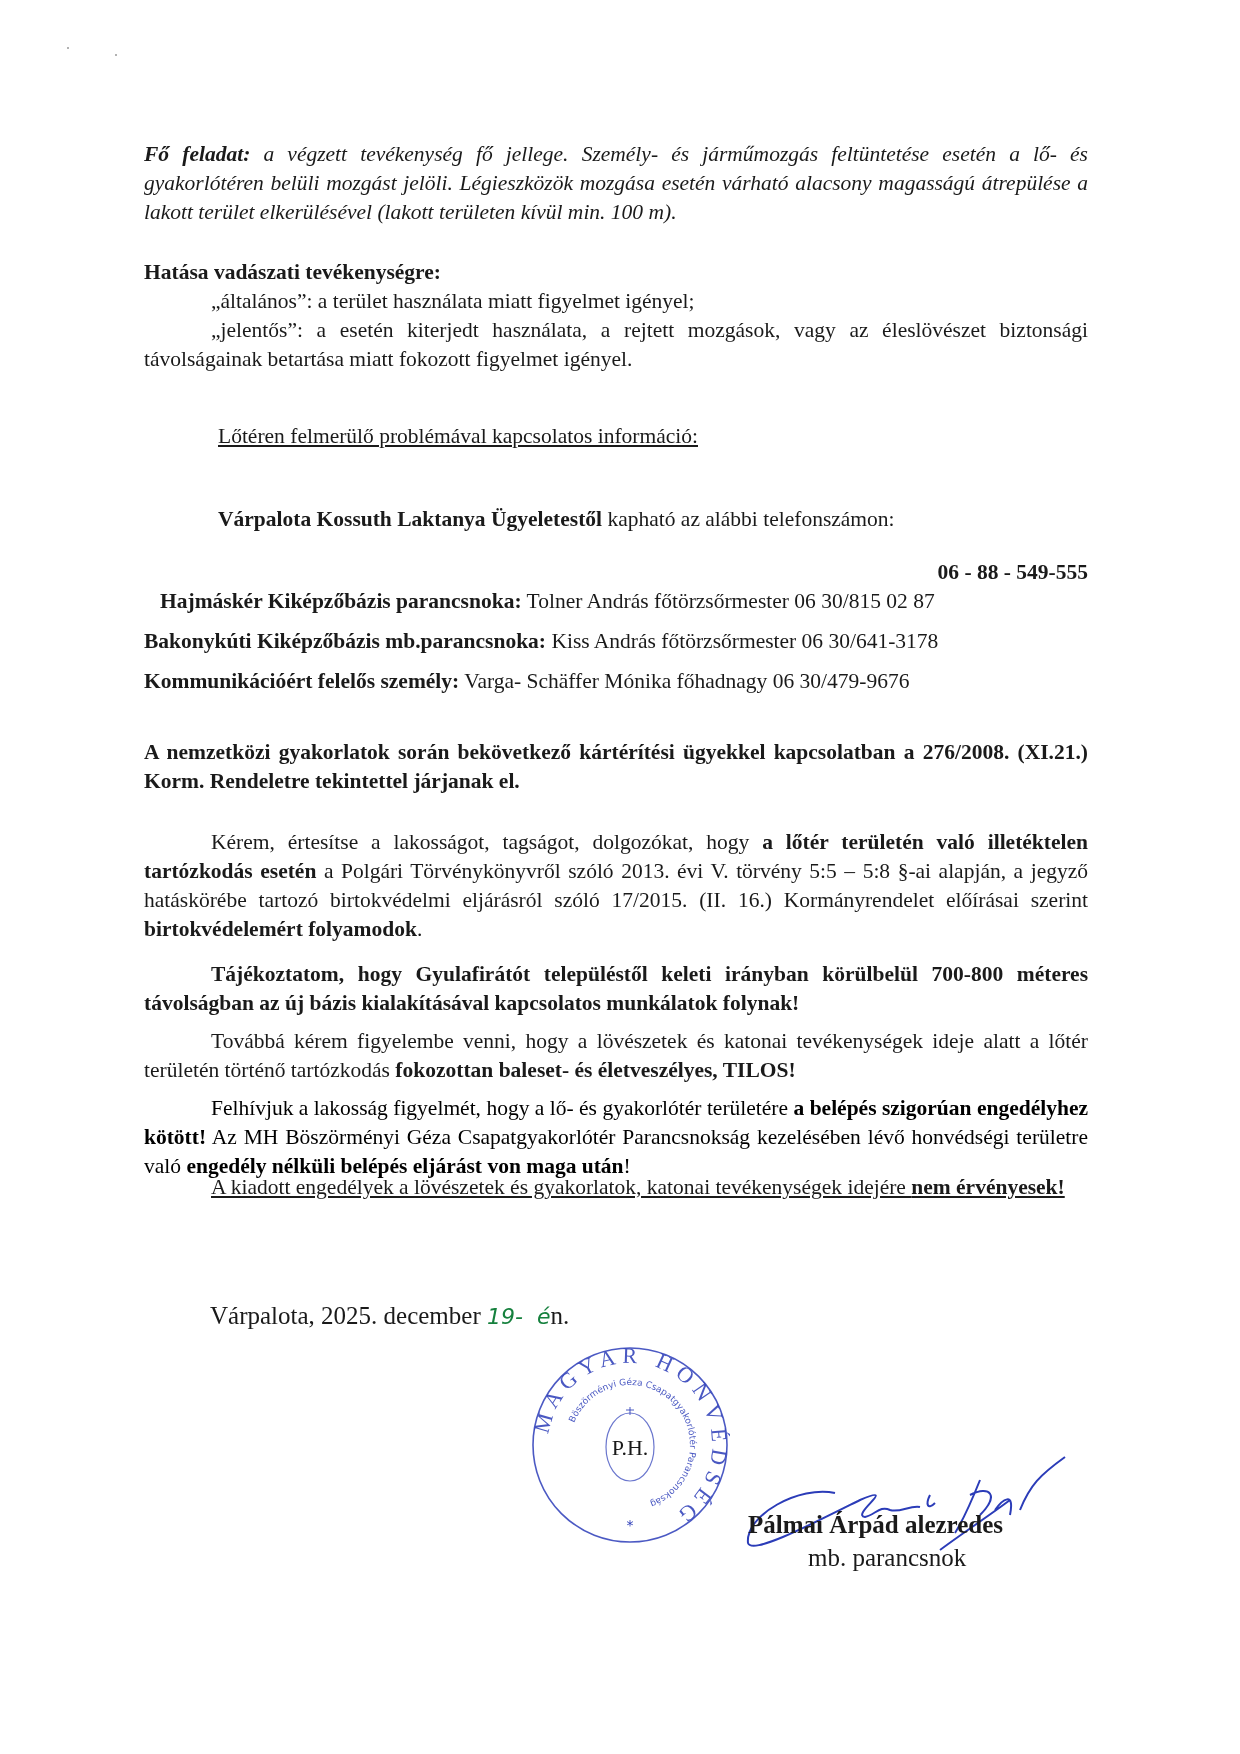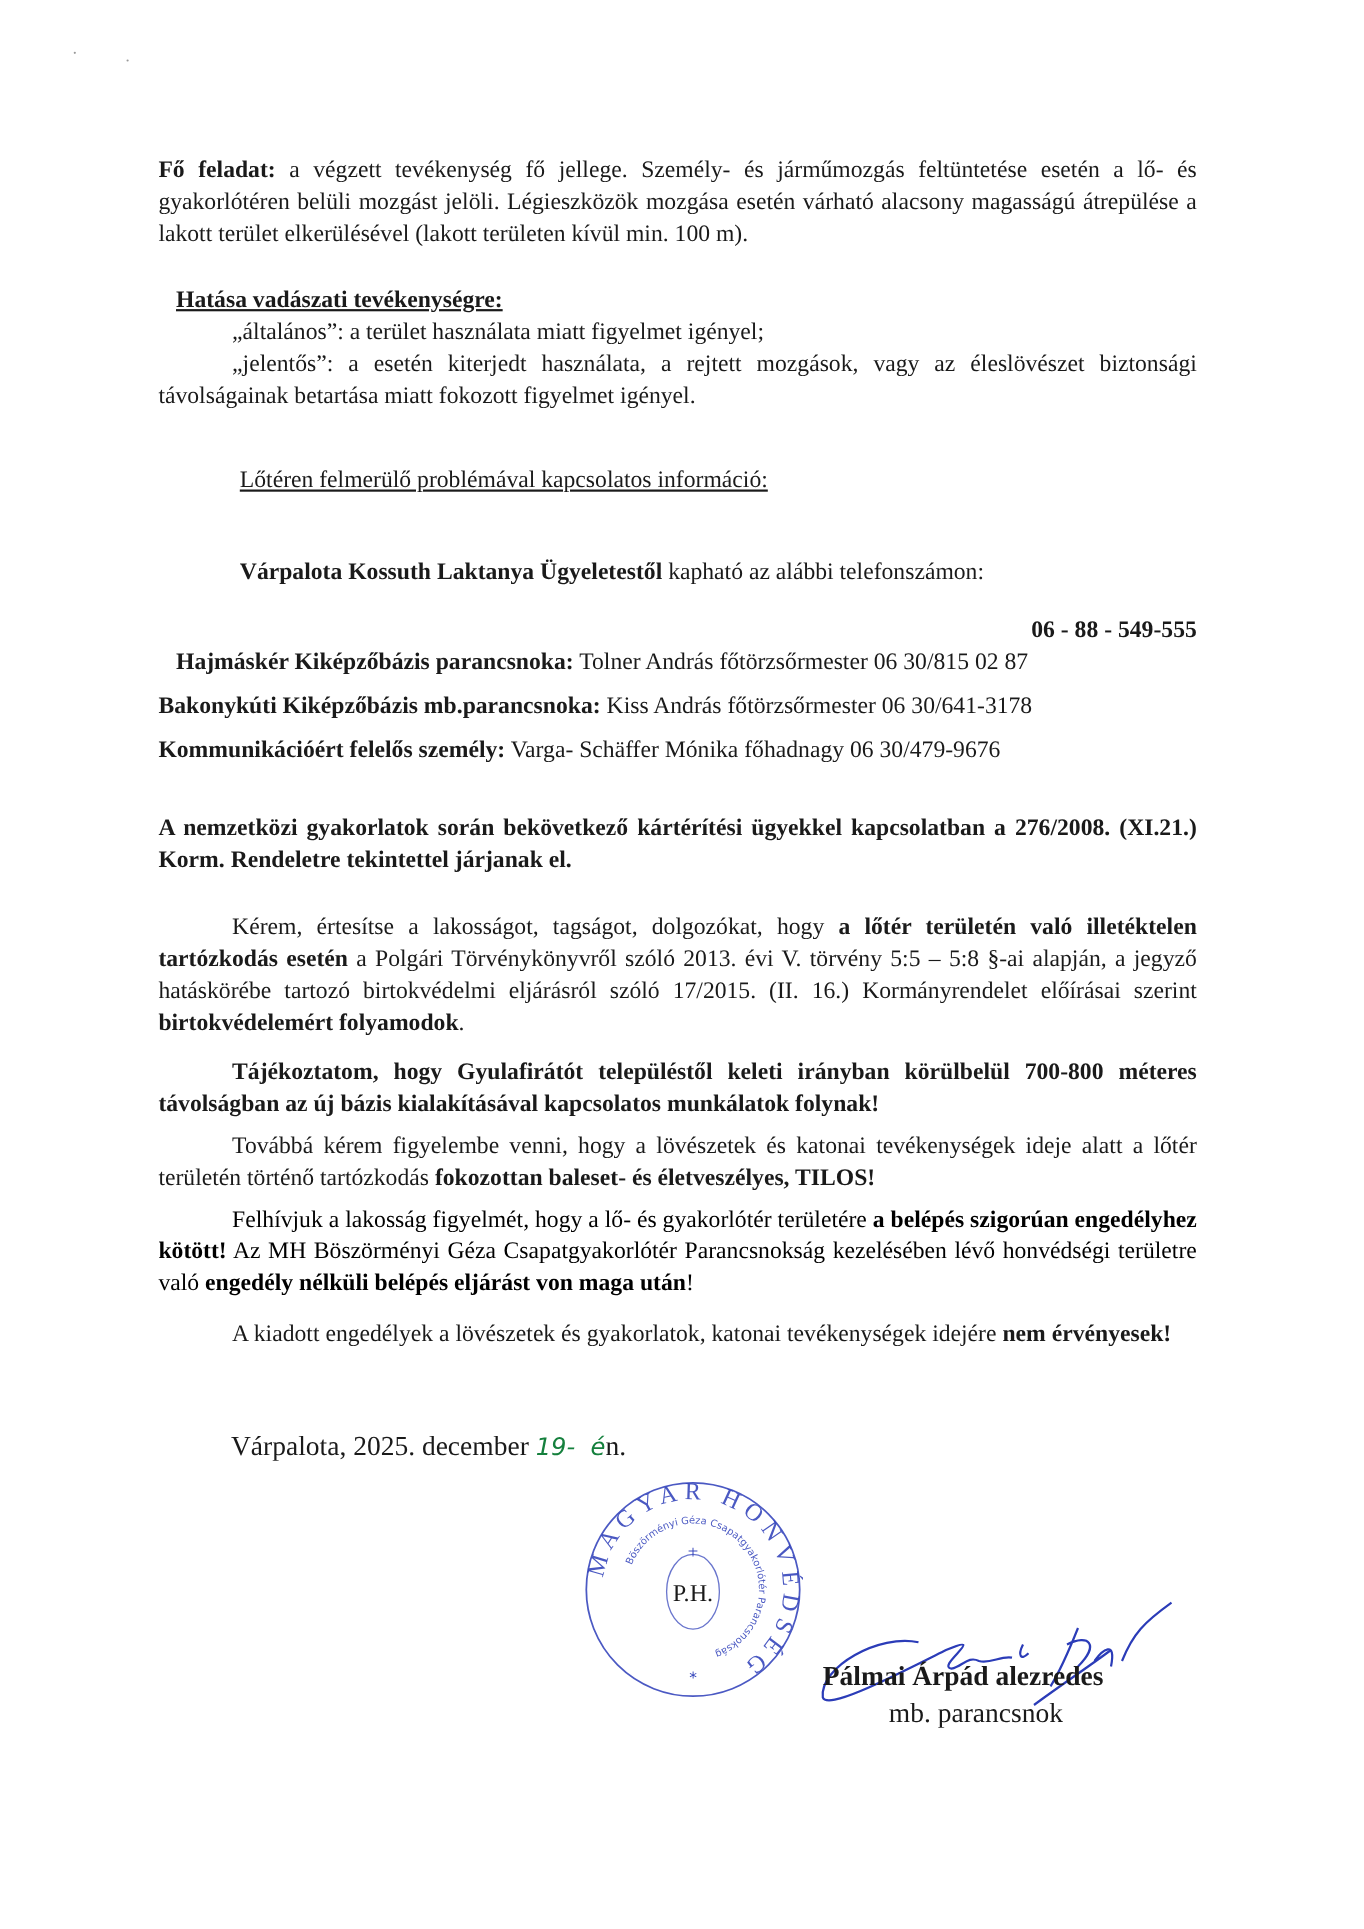--- a/index.html
+++ b/index.html
@@ -22,23 +22,23 @@
   .handwrite { color: #15803d; font-family: "DejaVu Sans", sans-serif; font-style: italic; }
 </style>
 </head>
 <body>
 
 <span class="speck" style="left:67px;top:47px;"></span>
 <span class="speck" style="left:115px;top:54px;"></span>
 
 <div class="page">
 
-  <p class="p abs" style="top:0; left:0; width:944px;"><b>Fő feladat:</b><span> a végzett tevékenység fő jellege. Személy- és járműmozgás feltüntetése esetén a lő- és gyakorlótéren belüli mozgást jelöli. Légieszközök mozgása esetén várható alacsony magasságú átrepülése a lakott terület elkerülésével (lakott területen kívül min. 100 m).</span></p>
+  <p class="p abs" style="top:0; left:0; width:944px;font-style:italic;"><b>Fő feladat:</b><span> a végzett tevékenység fő jellege. Személy- és járműmozgás feltüntetése esetén a lő- és gyakorlótéren belüli mozgást jelöli. Légieszközök mozgása esetén várható alacsony magasságú átrepülése a lakott terület elkerülésével (lakott területen kívül min. 100 m).</span></p>
 
-  <p class="p abs" style="top:118px; left:16px; width:944px;text-decoration:underline;"><b>Hatása vadászati tevékenységre:</b></p>
+  <p class="p abs" style="top:118px; left:0; width:944px;"><b>Hatása vadászati tevékenységre:</b></p>
   <p class="p abs ind" style="top:147px; left:0; width:944px;">„általános”: a terület használata miatt figyelmet igényel;</p>
   <p class="p abs ind" style="top:176px; left:0; width:944px;">„jelentős”: a esetén kiterjedt használata, a rejtett mozgások, vagy az éleslövészet biztonsági távolságainak betartása miatt fokozott figyelmet igényel.</p>
 
   <p class="p abs u" style="top:282px; left:74px;">Lőtéren felmerülő problémával kapcsolatos információ:</p>
 
   <p class="p abs" style="top:365px; left:74px;"><b>Várpalota Kossuth Laktanya Ügyeletestől</b><span> kapható az alábbi telefonszámon:</span></p>
 
   <p class="p abs center" style="top:418px; left:0; width:944px;"><b>06 - 88 - 549-555</b></p>
 
   <p class="p abs" style="top:447px; left:16px; width:944px;"><b>Hajmáskér Kiképzőbázis parancsnoka:</b><span> Tolner András főtörzsőrmester 06 30/815 02 87</span></p>
@@ -48,21 +48,21 @@
   <p class="p abs" style="top:598px; left:0; width:944px;"><b>A nemzetközi gyakorlatok során bekövetkező kártérítési ügyekkel kapcsolatban a 276/2008. (XI.21.) Korm. Rendeletre tekintettel járjanak el.</b></p>
 
   <p class="p abs ind" style="top:688px; left:0; width:944px;"><span>Kérem, értesítse a lakosságot, tagságot, dolgozókat, hogy </span><b>a lőtér területén való illetéktelen tartózkodás esetén</b><span> a Polgári Törvénykönyvről szóló 2013. évi V. törvény 5:5 – 5:8 §-ai alapján, a jegyző hatáskörébe tartozó birtokvédelmi eljárásról szóló 17/2015. (II. 16.) Kormányrendelet előírásai szerint </span><b>birtokvédelemért folyamodok</b><span>.</span></p>
 
   <p class="p abs ind" style="top:820px; left:0; width:944px;"><b>Tájékoztatom, hogy Gyulafirátót településtől keleti irányban körülbelül 700-800 méteres távolságban az új bázis kialakításával kapcsolatos munkálatok folynak!</b></p>
 
   <p class="p abs ind" style="top:887px; left:0; width:944px;"><span>Továbbá kérem figyelembe venni, hogy a lövészetek és katonai tevékenységek ideje alatt a lőtér területén történő tartózkodás </span><b>fokozottan baleset- és életveszélyes, TILOS!</b></p>
 
   <p class="p abs ind red" style="top:954px; left:0; width:944px;"><span>Felhívjuk a lakosság figyelmét, hogy a lő- és gyakorlótér területére </span><b>a belépés szigorúan engedélyhez kötött!</b><span> Az MH Böszörményi Géza Csapatgyakorlótér Parancsnokság kezelésében lévő honvédségi területre való </span><b>engedély nélküli belépés eljárást von maga után</b><span>!</span></p>
 
-  <p class="p abs ind" style="top:1058px; left:0; width:944px;"><span>A kiadott engedélyek a lövészetek és gyakorlatok, katonai tevékenységek idejére </span><b>nem érvényesek!</b></p>
+  <p class="p abs ind" style="top:1033px; left:0; width:944px;text-decoration:underline;"><span>A kiadott engedélyek a lövészetek és gyakorlatok, katonai tevékenységek idejére </span><b>nem érvényesek!</b></p>
 
   <p class="abs" style="top:1160px; left:66px; font-size:25px; line-height:32px;"><span>Várpalota, 2025. december </span><span class="handwrite" style="font-size:22px;">19-</span><span class="handwrite" style="font-size:22px; margin-left:14px;">é</span><span>n.</span></p>
 </div>
 
 <div class="stamp">
   <svg width="200" height="200" viewBox="0 0 200 200">
     <defs>
       <path id="outerArc" d="M 100,100 m -82,0 a 82,82 0 1,1 164,0 a 82,82 0 1,1 -164,0"></path>
       <path id="innerArc" d="M 100,100 m -60,0 a 60,60 0 1,1 120,0 a 60,60 0 1,1 -120,0"></path>
     </defs>

